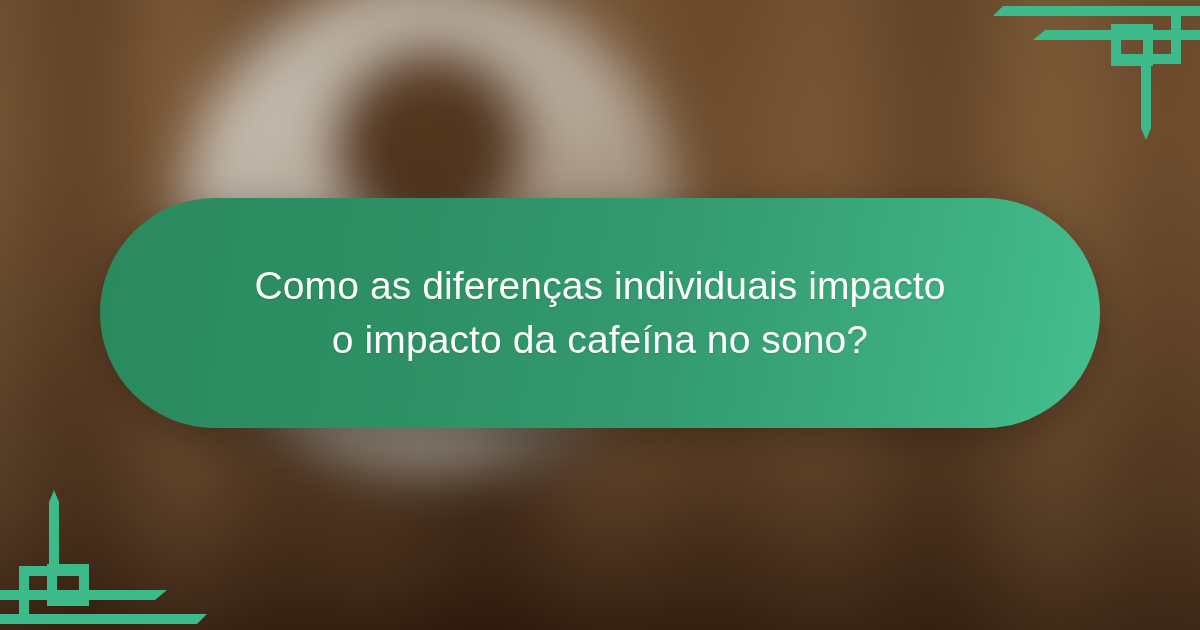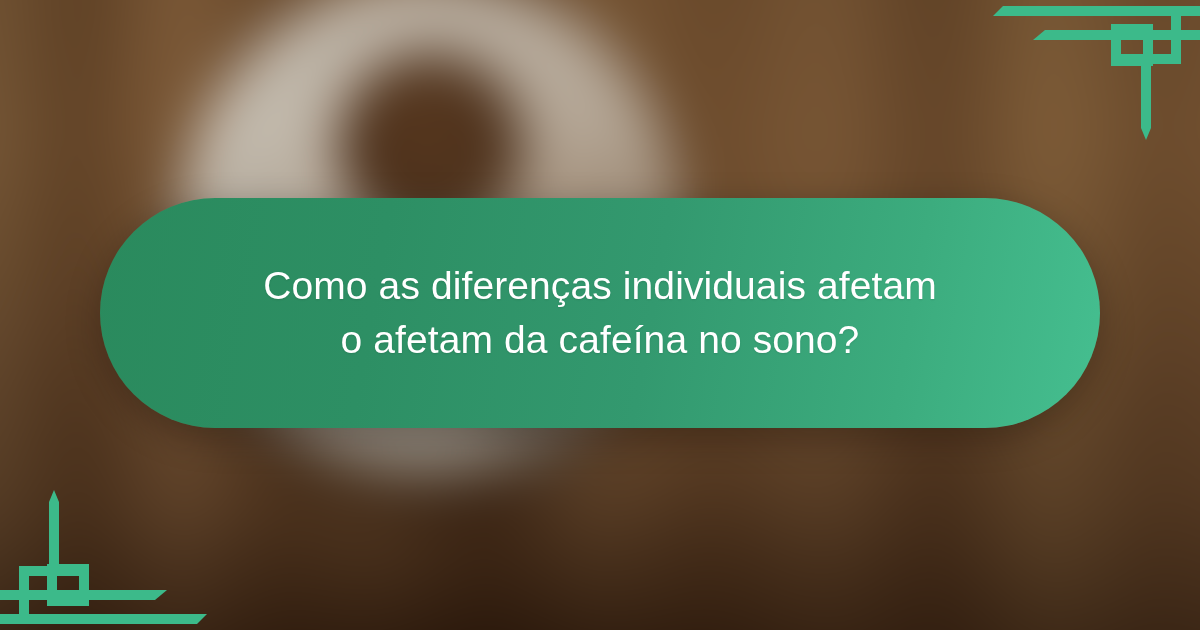--- a/index.html
+++ b/index.html
@@ -213,16 +213,16 @@
       <polygon points="18,6 215,6 215,16 8,16"></polygon>
       <polygon points="60,30 215,30 215,40 48,40"></polygon>
       <rect x="186" y="6" width="10" height="58"></rect>
       <rect x="126" y="54" width="70" height="10"></rect>
       <path d="M126,24 h42 v42 h-42 z M136,34 v22 h22 v-22 z"></path>
       <polygon points="156,54 166,54 166,128 161,140 156,128"></polygon>
     </g>
   </svg>
 
   <div id="banner">
-    <h1 id="banner-title">Como as diferenças individuais afetam o afetam da cafeína no sono?</h1>
+    <h1 id="banner-title">Como as diferenças individuais impacto o impacto da cafeína no sono?</h1>
   </div>
 
 </div>
 
 </body></html>

